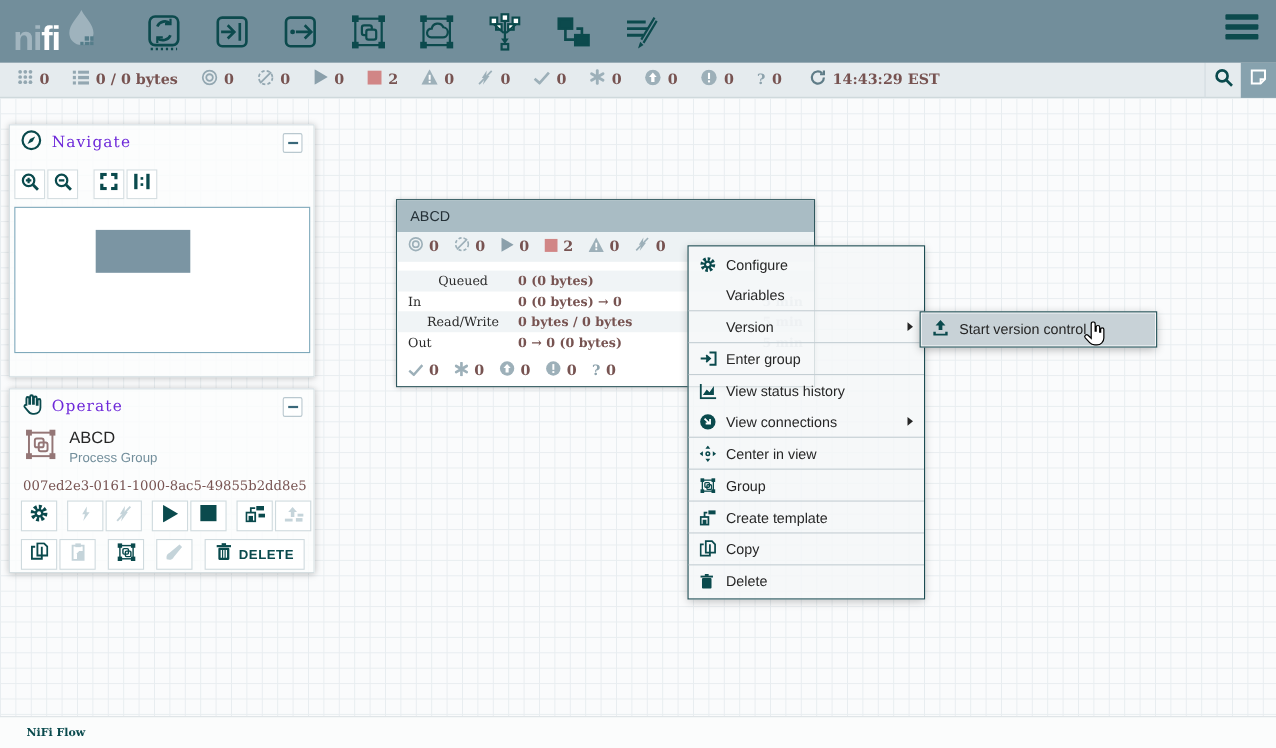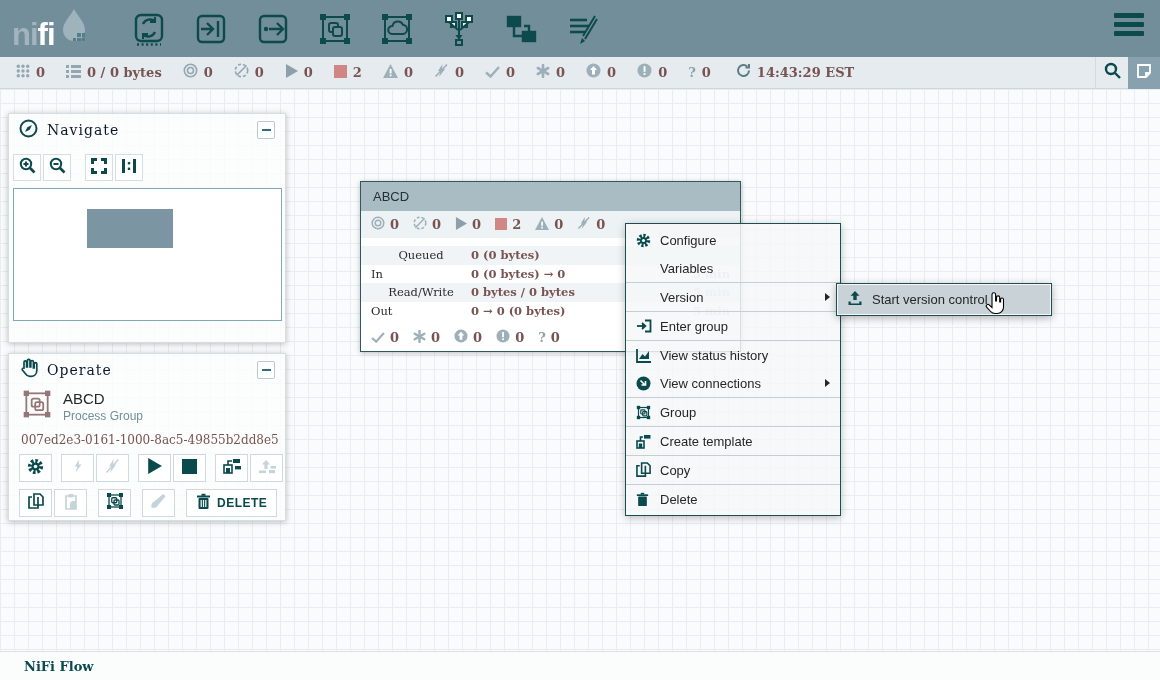--- a/index.html
+++ b/index.html
@@ -30,27 +30,27 @@
 
   
   .canvas { position:absolute; left:0; top:89px; width:1160px; height:562px; background-color:#fafbfc;
             background-image:linear-gradient(#e8edf0 1px, transparent 1px),
                              linear-gradient(90deg,#e8edf0 1px, transparent 1px);
             background-size:14px 14px; }
 
   
   .breadcrumb { position:absolute; left:0; top:651px; width:1160px; height:29px; background:#fbfcfc;
                 border-top:1px solid #dde3e6; display:flex; align-items:center; padding-left:24px; z-index:28; }
-  .breadcrumb span { font-family:"DejaVu Serif", serif; font-weight:bold; font-size:13px; color:#0a4a4d; }
+  .breadcrumb span { font-family:"DejaVu Serif", serif; font-weight:bold; font-size:10px; color:#0a4a4d; }
 
   
   .panel { position:absolute; left:8px; width:278px; background:rgba(252,253,253,0.86);
            border:1px solid #d5dee1; box-shadow:0 1px 6px rgba(0,0,0,0.25); z-index:10; }
   .panel-header { height:32px; display:flex; align-items:center; padding:0 10px; gap:9px; }
-  .panel-title { font-family:"DejaVu Serif", serif; font-size:14px; color:#0f172a; letter-spacing:1px; }
+  .panel-title { font-family:"DejaVu Serif", serif; font-size:14px; color:#6d28d9; letter-spacing:1px; }
   .collapse-btn { margin-left:auto; width:18px; height:18px; border:1px solid #b9c8cf; border-radius:2px;
                   background:rgba(255,255,255,0.7); display:flex; align-items:center; justify-content:center; cursor:pointer; }
   .collapse-btn i { display:block; width:9px; height:2px; background:#39687a; }
 
   .nav-panel { top:113px; height:230px; }
   .nav-buttons { display:flex; margin:8px 0 0 4px; }
   .nav-btn { width:28px; height:27px; background:rgba(255,255,255,0.92); border:1px solid #d5dee1;
              display:flex; align-items:center; justify-content:center; cursor:pointer; margin-right:2px; }
   .nav-gap { width:12px; }
   .minimap { position:absolute; left:4px; top:74px; width:269px; height:133px; background:#ffffff;
@@ -672,20 +672,31 @@
               <path d="M4.5 4.5l4 4M9.5 5v4h-4" fill="none" stroke="#fff" stroke-width="1.6"></path>
             </svg>
           </span>
         <span>View connections</span>
         <span class="ctx-arrow"></span>
       </div>
     </div>
     <div class="ctx-group">
       <div class="ctx-item">
         <span class="ctx-icon">
+            <svg width="15" height="15" viewBox="0 0 15 15" fill="#0a4a4d">
+              <path d="M7.5 0l2.2 3h-4.4zM7.5 15l2.2-3h-4.4zM0 7.5l3-2.2v4.4zM15 7.5l-3-2.2v4.4z"></path>
+              <circle cx="7.5" cy="7.5" r="1.6" fill="none" stroke="#0a4a4d" stroke-width="1.4"></circle>
+            </svg>
+          </span>
+        <span>Center in view</span>
+      </div>
+    </div>
+    <div class="ctx-group">
+      <div class="ctx-item">
+        <span class="ctx-icon">
             <svg width="15" height="15" viewBox="0 0 36 36" fill="none" stroke="#0a4a4d" stroke-width="2.8">
               <rect x="6" y="6" width="24" height="24"></rect>
               <g fill="#0a4a4d" stroke="none">
                 <rect x="2" y="2" width="8" height="8"></rect>
                 <rect x="26" y="2" width="8" height="8"></rect>
                 <rect x="2" y="26" width="8" height="8"></rect>
                 <rect x="26" y="26" width="8" height="8"></rect>
               </g>
               <rect x="11.5" y="11.5" width="10" height="10" rx="2"></rect>
               <rect x="16" y="16" width="10" height="10" rx="2"></rect>

